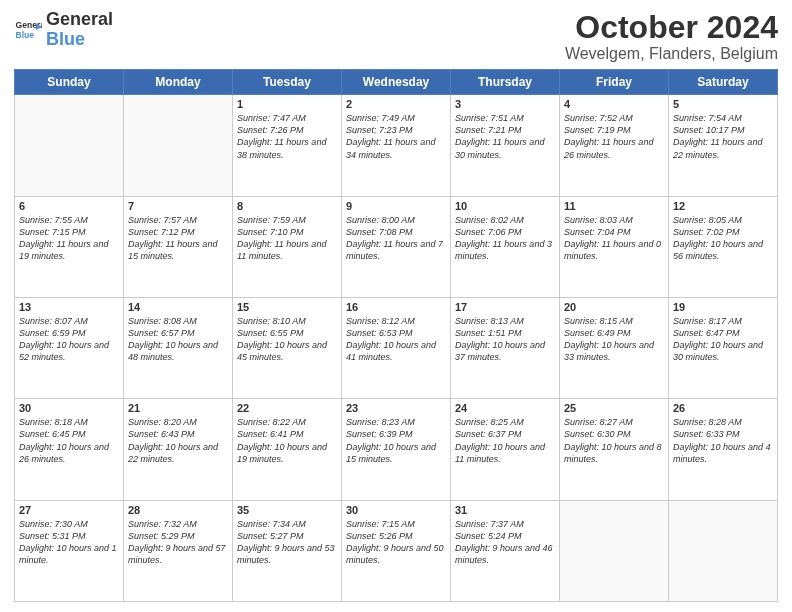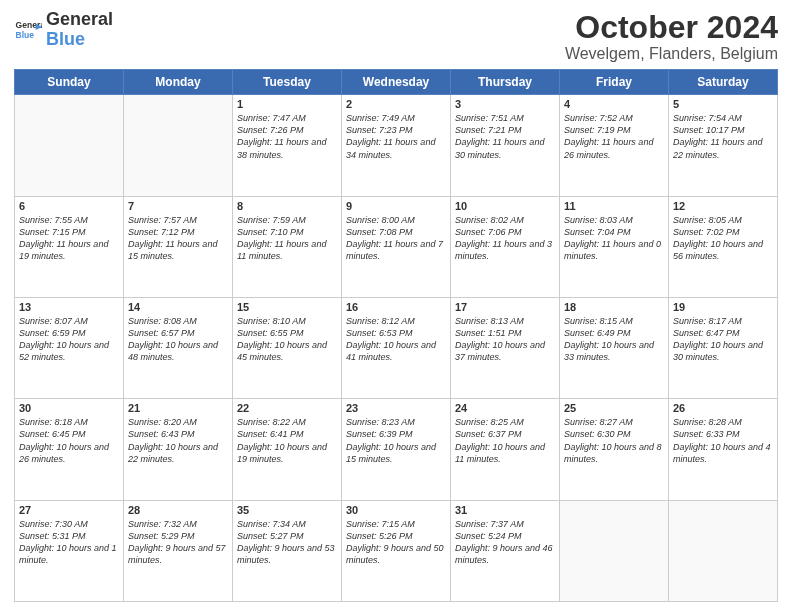--- a/index.html
+++ b/index.html
@@ -234,21 +234,21 @@
 Sunset: 6:53 PM
 Daylight: 10 hours and 41 minutes.</div>
           </td>
           <td>
             <span class="day-number">17</span>
             <div class="day-info">Sunrise: 8:13 AM
 Sunset: 1:51 PM
 Daylight: 10 hours and 37 minutes.</div>
           </td>
           <td>
-            <span class="day-number">18</span>
+            <span class="day-number">20</span>
             <div class="day-info">Sunrise: 8:15 AM
 Sunset: 6:49 PM
 Daylight: 10 hours and 33 minutes.</div>
           </td>
           <td>
             <span class="day-number">19</span>
             <div class="day-info">Sunrise: 8:17 AM
 Sunset: 6:47 PM
 Daylight: 10 hours and 30 minutes.</div>
           </td>

